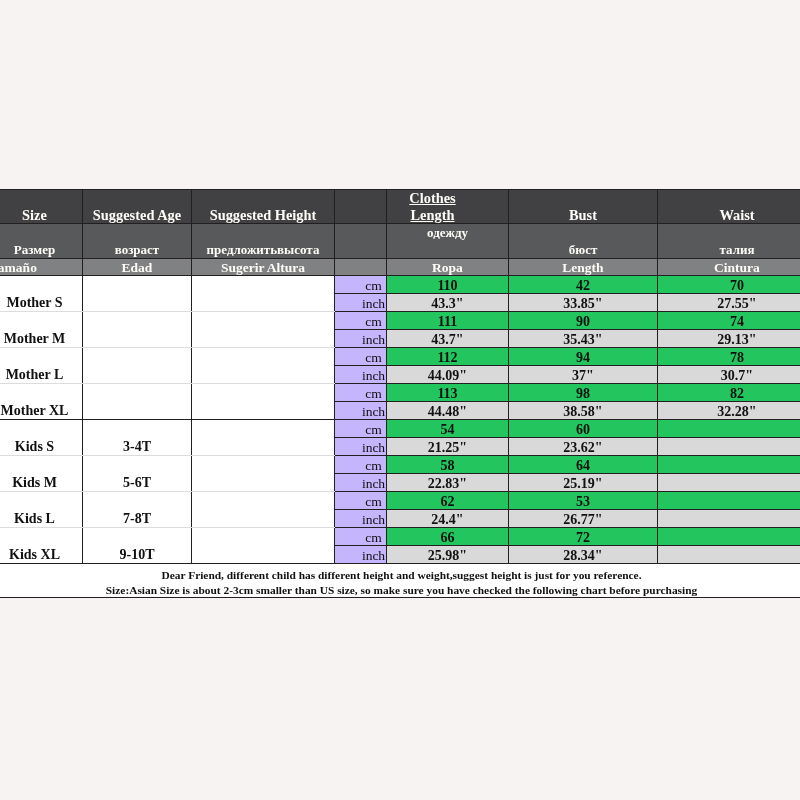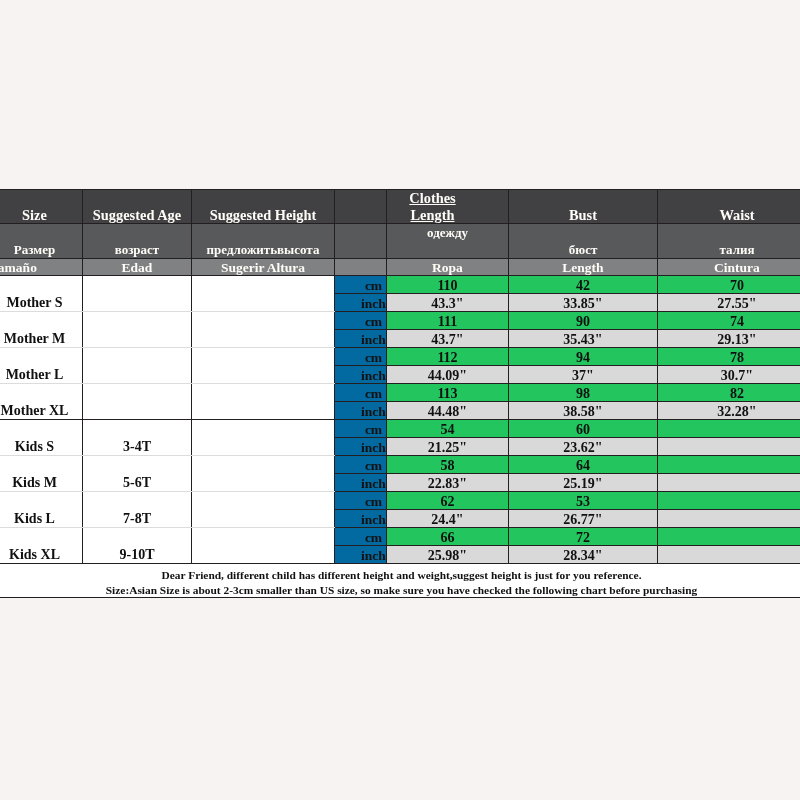--- a/index.html
+++ b/index.html
@@ -18,21 +18,21 @@
   .sc tr.h1 td{height:33px;line-height:16.5px;background:#414143;font-size:14.4px;}
   .sc tr.h2 td{height:34px;line-height:17px;background:#58595a;font-size:13px;}
   .sc tr.h3 td{height:16px;line-height:15.5px;background:#808182;font-size:13.5px;}
   table.sc tr td.topalign{vertical-align:top;}
   table.sc tr td.wrapcell{padding-right:30px;text-decoration:underline;}
   table.sc tr td.shiftleft>span{position:relative;left:-21px;display:inline-block;white-space:nowrap;}
 
   
   .sc tr.cm td{height:17px;line-height:15px;background:#22c55e;font-weight:bold;font-size:14px;}
   .sc tr.inch td{height:17px;line-height:15px;background:#d9d9da;font-weight:bold;font-size:14px;margin-top:16px;}
-  table.sc tr td.unit{background:#0369a1;color:#111;font-size:13.5px;font-weight:bold;padding-left:26px;}
+  table.sc tr td.unit{background:#c4b5fd;color:#111;font-size:13.5px;font-weight:normal;padding-left:26px;}
   table.sc tr td.lab{background:#ffffff;font-size:14px;line-height:normal;font-weight:bold;vertical-align:bottom;
          border-top:1px solid #dcdcdc;border-bottom:1px solid #dcdcdc;}
   table.sc tr td.lab.heavytop{border-top:1px solid #231f20;}
   table.sc tr td.lab.heavybot{border-bottom:1px solid #231f20;}
 
   
   .sc tr.foot td{height:33px;background:#fff;font-size:11.4px;line-height:14.5px;font-weight:bold;
              vertical-align:bottom;text-align:center;color:#111;}
 </style>
 </head>

